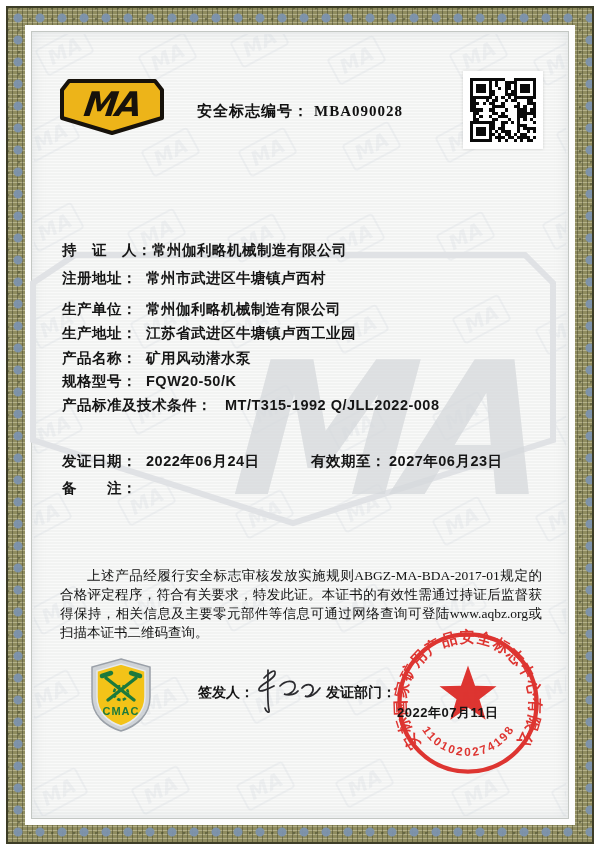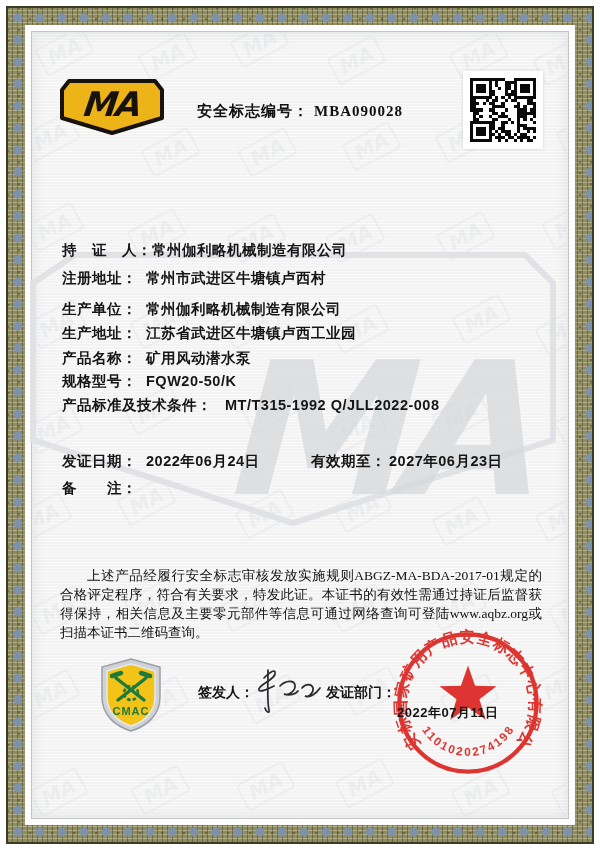--- a/index.html
+++ b/index.html
@@ -72,21 +72,21 @@
   .row .lbl.wide { flex:0 0 163px; }
   .row .val { font-family:"Liberation Serif", serif; font-weight:bold; letter-spacing:.5px; }
   .row .val.mono { font-family:"Liberation Sans", sans-serif; font-weight:900; }
   .row .val.w165 { flex:0 0 165px; }
 
   .statement { position:absolute; left:60px; right:58px; top:566px; z-index:2;
                font-family:"Liberation Serif", serif; font-weight:normal; font-size:13.5px;
                line-height:19px; color:#111; text-align:justify; text-indent:2em; }
 
   
-  .cmac { position:absolute; left:96px; top:656px; z-index:2; }
+  .cmac { position:absolute; left:86px; top:656px; z-index:2; }
   .sig-label { position:absolute; left:198px; top:684px; font-weight:bold; font-size:14px; color:#151515; z-index:2; }
   .dept-label { position:absolute; left:326px; top:684px; font-weight:bold; font-size:14px; color:#151515; z-index:2; }
   .signature { position:absolute; left:250px; top:658px; z-index:2; }
   .stamp { position:absolute; left:393px; top:628px; width:150px; height:150px; z-index:3; }
   .stamp svg { position:absolute; inset:0; opacity:.92; }
   .stamp-date { position:absolute; left:4px; top:76px; font-size:13px; font-weight:bold;
                 color:#141414; letter-spacing:.5px; z-index:4; }
 </style>
 </head>
 <body>

